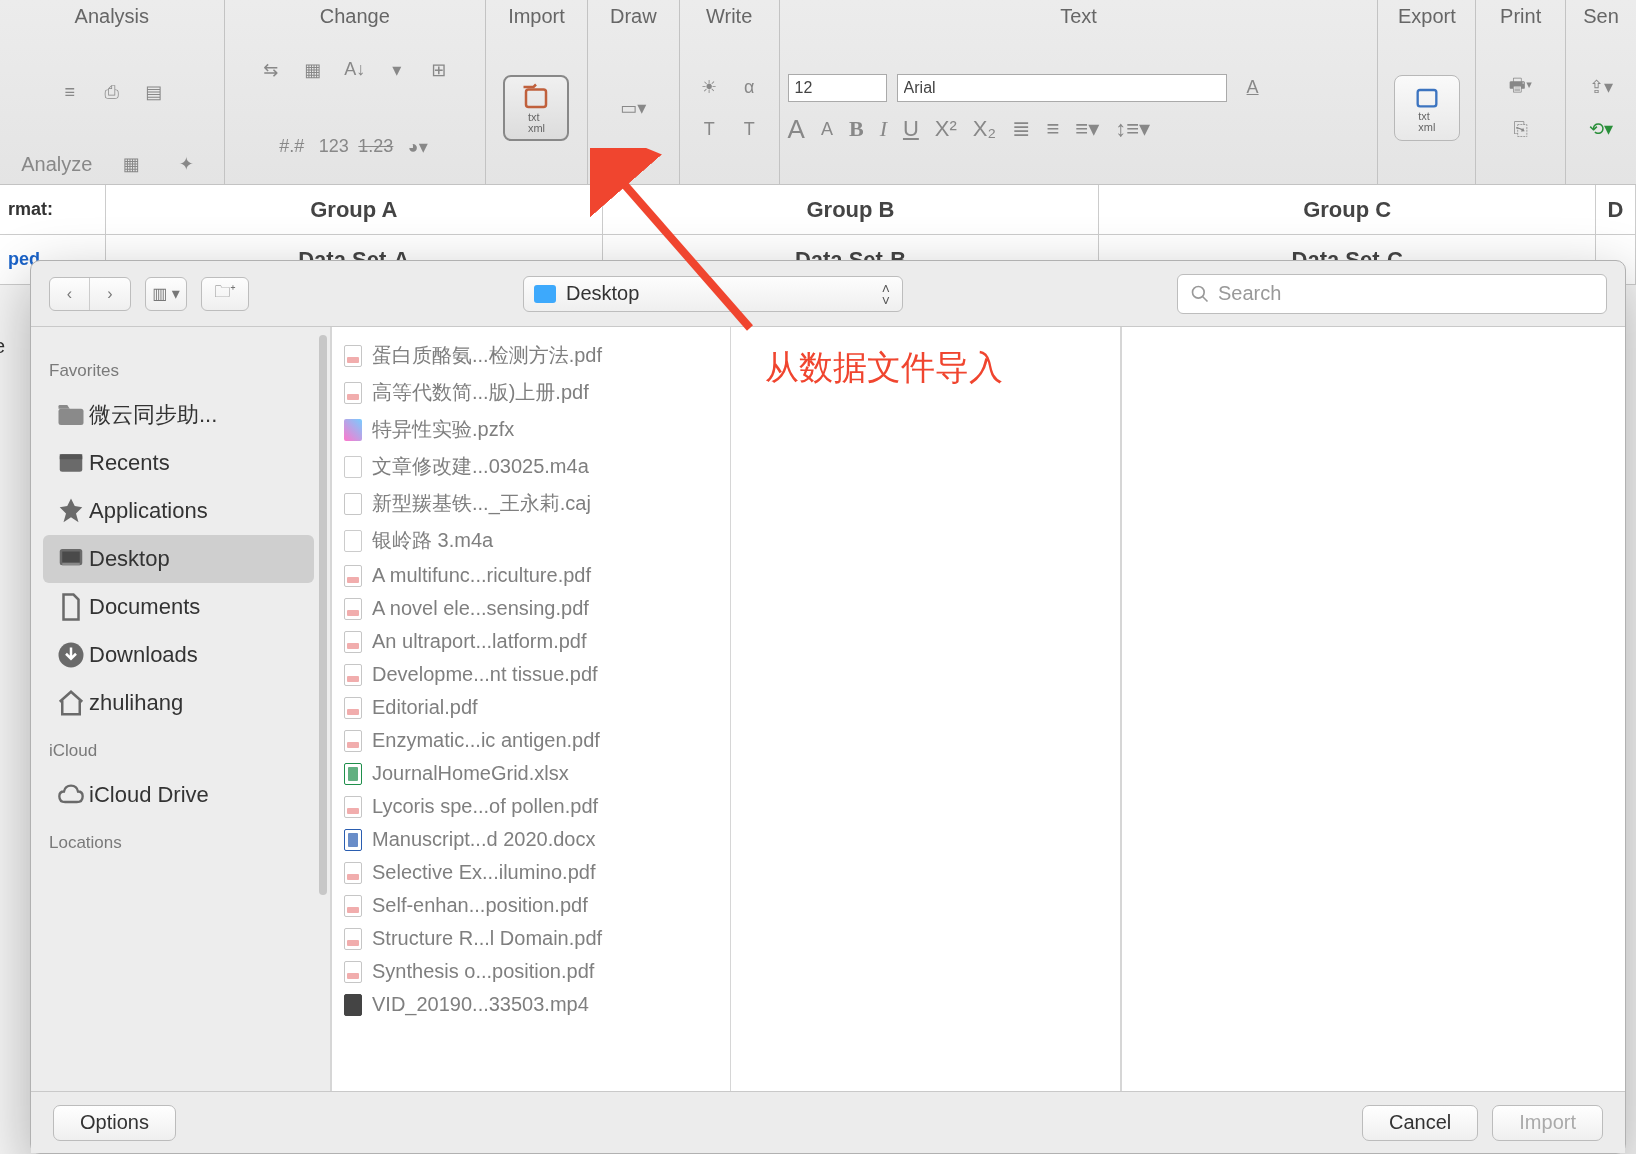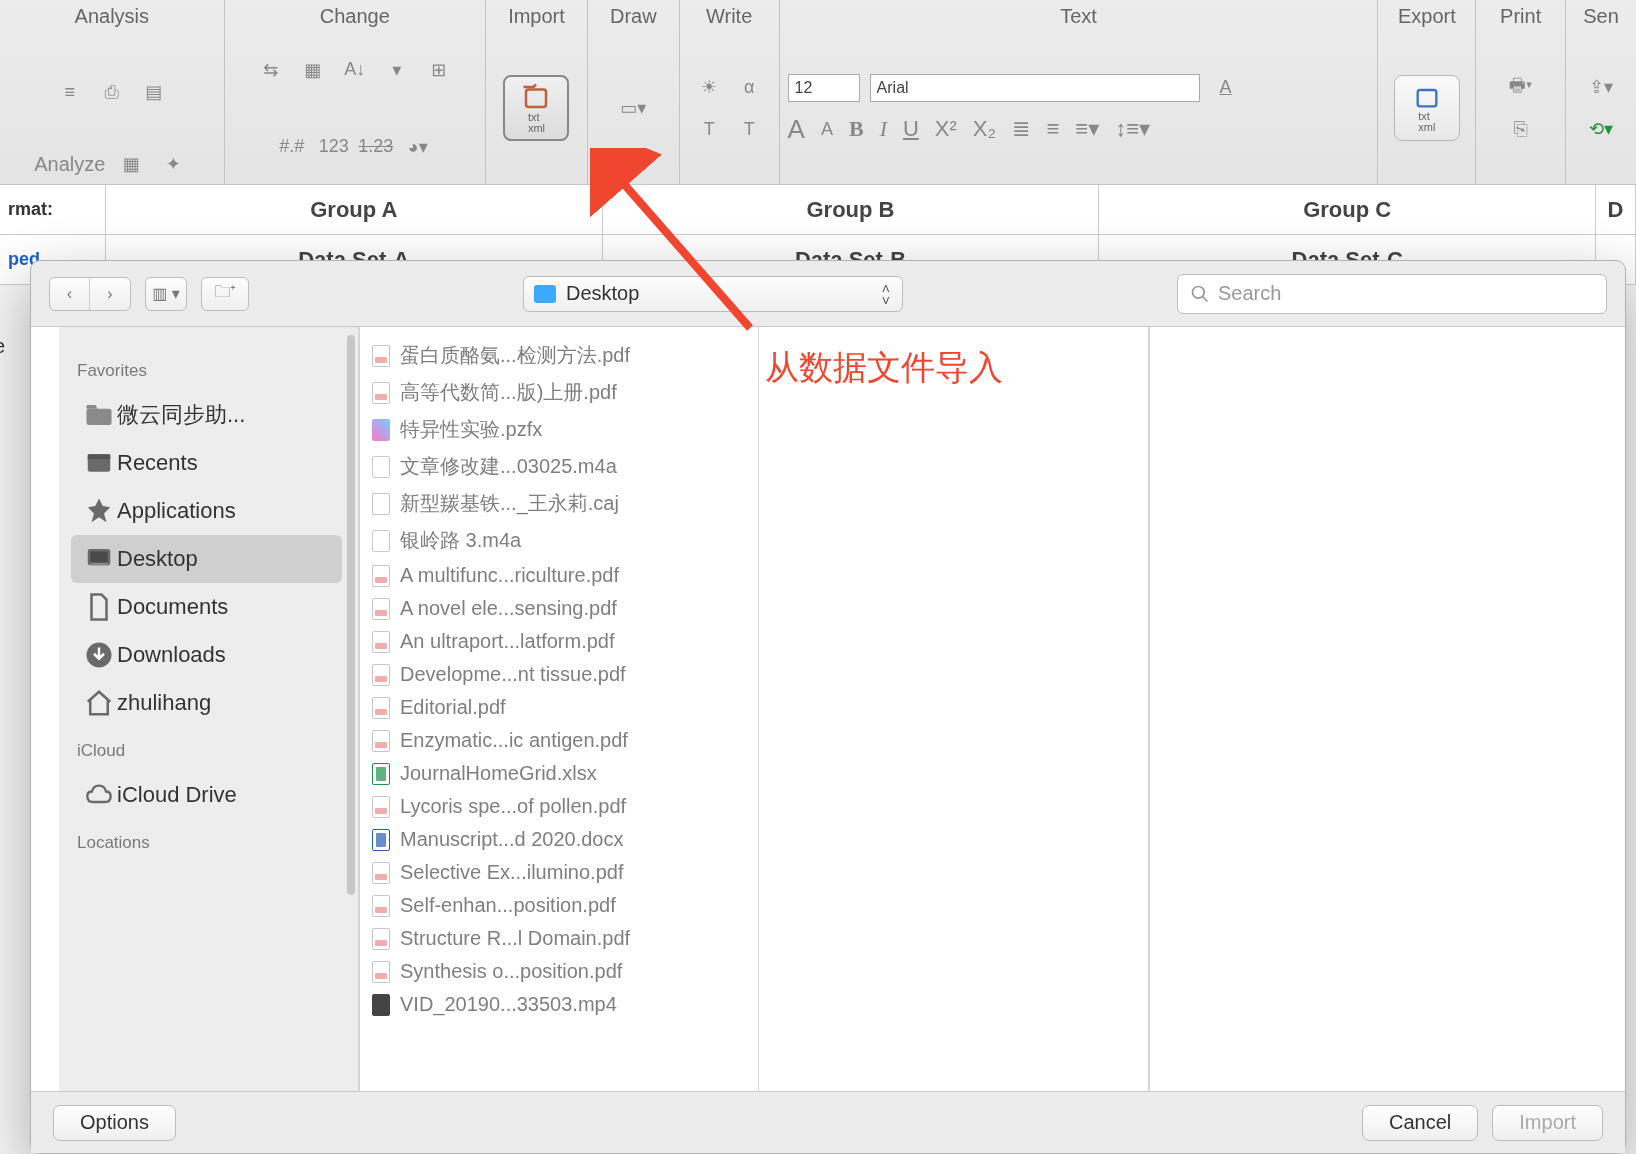--- a/index.html
+++ b/index.html
@@ -7,21 +7,21 @@
 
 
 .ribbon{background:linear-gradient(#ececec,#e4e4e4);border-bottom:1px solid #c3c3c3;height:185px;display:flex;font-size:16px;color:#555;}
 .rgrp{border-right:1px solid #c3c3c3;display:flex;flex-direction:column;align-items:center;padding:5px 8px 4px;}
 .rgrp .title{font-size:20px;color:#666;margin-bottom:8px;}
 .rgrp .tools{display:flex;gap:10px;align-items:center;flex-wrap:wrap;justify-content:center;flex:1;}
 .ic{width:32px;height:32px;display:flex;align-items:center;justify-content:center;color:#888;font-size:18px;}
 .bigbtn{width:66px;height:66px;border:1px solid #b8b8b8;border-radius:8px;background:linear-gradient(#fafafa,#e8e8e8);display:flex;flex-direction:column;align-items:center;justify-content:center;font-size:12px;color:#666;}
 .bigbtn.sel{border:2px solid #888;background:linear-gradient(#f0f0f0,#dcdcdc);}
 .txtsel{height:28px;border:1px solid #aaa;background:#fff;padding:0 6px;font-size:16px;color:#444;}
-.analyze-row{display:flex;gap:10px;align-items:center;color:#888;font-size:20px;}
+.analyze-row{display:flex;gap:23px;align-items:center;color:#888;font-size:20px;}
 
 
 .sheet-rows{background:#fff;font-weight:bold;}
 .srow{display:flex;height:50px;border-bottom:1px solid #ccc;}
 .srow .lab{width:106px;border-right:1px solid #ccc;display:flex;align-items:center;padding:0 8px;font-size:18px;color:#333;}
 .srow .lab.link{color:#1a63c9;}
 .srow .cell{flex:1;border-right:1px solid #ccc;display:flex;align-items:center;justify-content:center;font-size:22px;color:#444;}
 
 
 .dialog{position:absolute;left:30px;top:260px;right:10px;bottom:0;border:1px solid #b1b1b1;border-radius:10px;background:#ececec;box-shadow:0 20px 60px rgba(0,0,0,.3);display:flex;flex-direction:column;}
@@ -29,21 +29,21 @@
 .seg{display:flex;border:1px solid #bdbdbd;border-radius:6px;overflow:hidden;background:linear-gradient(#fdfdfd,#efefef);}
 .seg>div{width:40px;height:32px;display:flex;align-items:center;justify-content:center;color:#777;border-right:1px solid #ccc;}
 .seg>div:last-child{border-right:none;}
 .locpop{display:flex;align-items:center;border:1px solid #bdbdbd;border-radius:6px;background:linear-gradient(#fdfdfd,#efefef);height:36px;padding:0 40px 0 10px;font-size:20px;color:#333;position:relative;min-width:380px;}
 .locpop .folder{width:22px;height:18px;background:#3da9fc;border-radius:3px;margin-right:10px;}
 .locpop .chev{position:absolute;right:12px;top:6px;font-size:14px;color:#555;line-height:12px;}
 .searchbox{margin-left:auto;display:flex;align-items:center;border:1px solid #bdbdbd;border-radius:6px;background:#fff;height:40px;width:430px;padding:0 12px;color:#999;font-size:20px;}
 .searchbox svg{width:20px;height:20px;margin-right:8px;flex-shrink:0;}
 
 .dlg-body{flex:1;display:flex;background:#fff;min-height:0;}
-.sidebar{width:300px;background:#ededed;border-right:1px solid #d6d6d6;padding:20px 16px 8px 12px;overflow:auto;position:relative;margin-left:28px;}
+.sidebar{width:300px;background:#ededed;border-right:1px solid #d6d6d6;padding:20px 16px 8px 12px;overflow:auto;position:relative;}
 .sidebar .sect{font-size:17px;color:#7a7a7a;margin:14px 0 10px 6px;font-weight:500;}
 .sb-item{display:flex;align-items:center;padding:8px 10px;border-radius:6px;font-size:22px;color:#333;}
 .sb-item.sel{background:#cfcfcf;}
 .sb-item .ico{width:36px;height:32px;display:flex;align-items:center;justify-content:center;color:#6a6a6a;}
 .sb-scroll{position:absolute;right:3px;top:8px;width:8px;height:560px;background:#c7c7c7;border-radius:4px;}
 
 .filecol{width:400px;border-left:1px solid #d6d6d6;border-right:1px solid #d6d6d6;overflow:auto;padding:10px 6px;background:#fff;}
 .frow{display:flex;align-items:center;gap:10px;padding:5px 6px;font-size:20px;color:#7f7f7f;white-space:nowrap;}
 .fico{width:18px;height:22px;border:1px solid #c6c6c6;background:#fff;border-radius:2px;flex-shrink:0;position:relative;}
 .fico.pdf::after{content:"";position:absolute;left:2px;right:2px;bottom:3px;height:6px;background:#d33;border-radius:1px;opacity:.4;}
@@ -147,21 +147,21 @@
             <span>T</span>
           </div>
       </div>
     </div>
   </div>
 
   <div class="rgrp" style="width:600px">
     <div class="title">Text</div>
     <div class="tools" style="flex-direction:column;align-items:flex-start;gap:10px;width:100%">
       <div style="display:flex;gap:10px;align-items:center">
-        <input class="txtsel" style="width: 72px;" value="12">
+        <input class="txtsel" style="width: 99px;" value="12">
         <input class="txtsel" style="width: 330px;" value="Arial">
         <div class="ic" style="text-decoration:underline">
             <span>A</span>
           </div>
       </div>
       <div style="display:flex;gap:16px;align-items:center;font-size:22px;color:#888">
         <span style="font-size:26px">A</span>
         <span style="font-size:18px">A</span>
         <span style="font-weight:bold;font-family:serif">B</span>
         <span style="font-style:italic;font-family:serif">I</span>

